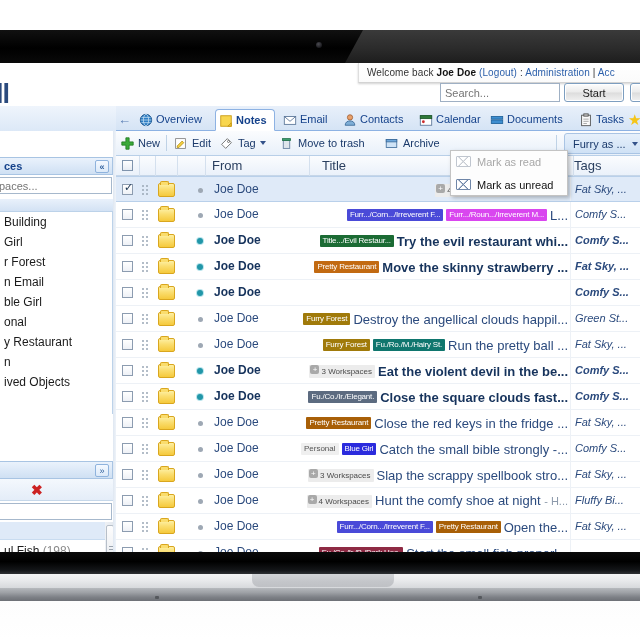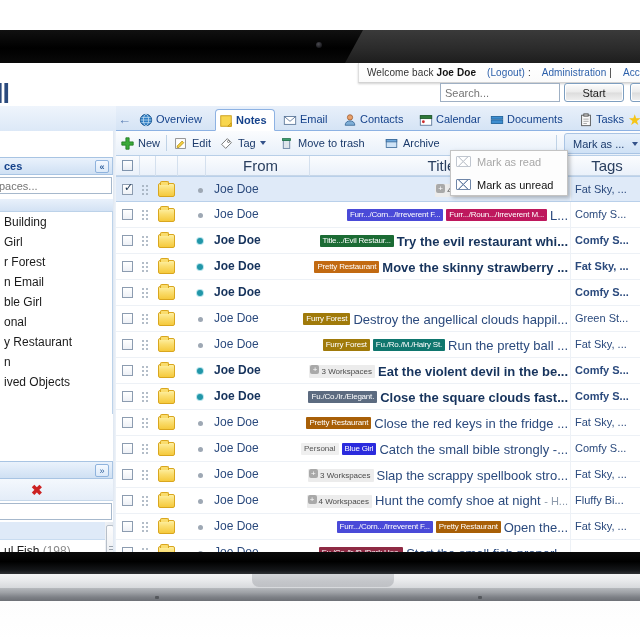--- a/index.html
+++ b/index.html
@@ -67,21 +67,21 @@
   #welcome-bar {
     position:absolute; left:358px; top:0px; width:282px; height:20px;
     background:linear-gradient(180deg,#ffffff 0%,#fbfbfb 100%);
     border-bottom:1px solid #d3d3d3;
     border-left:1px solid #dedede;
     box-shadow:0 1px 2px rgba(0,0,0,.18);
     font-size:10px; color:#333; line-height:20px; padding-left:8px;
     white-space:nowrap; letter-spacing:.1px;
   }
   #welcome-bar b { color:#111; }
-  #welcome-bar a { color:#2b5faa; text-decoration:none;margin-left:8px; }
+  #welcome-bar a { color:#2b5faa; text-decoration:none; }
   #logo-text {
     position:absolute; left:-4px; top:16px;
     font-size:27px; font-weight:bold; color:#2b4a7d; letter-spacing:-1px;
     font-family:"Liberation Sans", sans-serif;
   }
   #search-row { position:absolute; left:440px; top:20px; height:23px; }
   #search-input {
     position:absolute; left:0px; top:0px; width:120px; height:19px;
     border:1px solid #9fb0c4; background:#fff; font-size:11px; color:#777;
     padding:0 4px; line-height:17px; outline:none;
@@ -178,24 +178,23 @@
                linear-gradient(45deg,transparent 45%,#c8ccd3 46%,#c8ccd3 50%,transparent 51%);
   }
 
   
   #gridhead {
     position:absolute; left:116px; top:93px; width:524px; height:20px;
     background:linear-gradient(180deg,#fbfcfe 0%,#eaf1fa 100%);
     border-bottom:1px solid #c6d6e8;
   }
   .hcell {
-    position:absolute; top:0; height:20px; line-height:19px; font-size:15px;
+    position:absolute; top:0; height:20px; line-height:19px; font-size:13px;
     color:#2a3f5f; border-right:1px solid #d4e0ee; padding-left:6px;
     font-family:"Liberation Sans", sans-serif;
-    text-align:center;
   }
   #headcheck {
     position:absolute; left:6px; top:4px; width:11px; height:11px;
     border:1px solid #7f94ad; background:linear-gradient(180deg,#fff,#e7ecf3);
   }
 
   
   #rows { position:absolute; left:116px; top:113px; width:524px; height:404px; background:#fff; }
   .row {
     position:relative; height:26px; border-bottom:1px solid #edf1f6;
@@ -261,21 +260,21 @@
   }
   .ttext {
     display:inline-block; vertical-align:middle; font-size:13px; color:#2b4a7d;
     font-family:"Liberation Sans", sans-serif;
   }
   .row.unread .ttext { font-weight:bold; color:#16335c; }
   .tsub { font-size:11px; color:#8d9aab; font-weight:normal; }
   .tags {
     position:absolute; right:2px; top:0; width:68px; height:26px; line-height:25px;
     font-size:11px; color:#2b4a7d; overflow:hidden; white-space:nowrap;
-    padding-left:4px; border-left:1px solid #edf1f6;
+    padding-left:4px; border-left:1px solid #edf1f6;font-style:italic;
   }
   .row.unread .tags { font-weight:bold; }
 
   
   #sidebar { position:absolute; left:0; top:68px; width:116px; height:449px; background:#fff; }
   .panel-head {
     position:absolute; left:0; width:113px; height:18px;
     background:linear-gradient(180deg,#eaf2fc 0%,#cfe0f3 100%);
     border:1px solid #a8c4e3; border-left:none;
     font-size:11px; font-weight:bold; color:#15428b; line-height:17px;
@@ -478,33 +477,33 @@
       </div>
       <div class="tbitem" style="left:269px;">
         <svg style="position:absolute;left:0px;top:3px;width:13px;height:13px" viewBox="0 0 16 16">
           <rect x="1.5" y="3" width="13" height="10" fill="#cfe3f6" stroke="#3c6a99"></rect>
           <rect x="1.5" y="3" width="13" height="3" fill="#6fa8dc" stroke="#3c6a99"></rect>
         </svg>
         <span>Archive</span>
       </div>
       <div class="tbsep" style="left:440px;"></div>
       <div id="markas">
-        <span>Mark as ...</span>
+        <span>Furry as ...</span>
         <span class="caret"></span>
       </div>
     </div>
 
     <div id="gridhead">
       <div id="headcheck"></div>
       <div class="hcell" style="left:0px;width:24px;"></div>
       <div class="hcell" style="left:24px;width:16px;"></div>
       <div class="hcell" style="left:40px;width:22px;"></div>
       <div class="hcell" style="left:62px;width:28px;"></div>
       <div class="hcell" style="left:90px;width:104px;">From</div>
-      <div class="hcell" style="left:194px;width:258px;">Title</div>
+      <div class="hcell" style="left:200px;width:258px;">Title</div>
       <div class="hcell" style="left:452px;width:72px;border-right:none;">Tags</div>
     </div>
 
     <div id="rows">
         <div class="row sel">
           <span class="rcheck on"></span>
           <span class="rgrip">
             <i style="left:0;top:0"></i>
             <i style="left:4px;top:0"></i>
             <i style="left:0;top:4px"></i>
@@ -524,21 +523,21 @@
             <i style="left:0;top:0"></i>
             <i style="left:4px;top:0"></i>
             <i style="left:0;top:4px"></i>
             <i style="left:4px;top:4px"></i>
             <i style="left:0;top:8px"></i>
             <i style="left:4px;top:8px"></i>
           </span>
           <span class="folder"></span>
           <span class="dot"></span>
           <span class="from">Joe Doe</span>
-          <span class="titlecell"><span class="titlewrap"><span class="badge" style="background:#4a4ad8">Furr.../Corn.../Irreverent F...</span><span class="badge" style="background:#be185d">Furr.../Roun.../Irreverent M...</span><span class="ttext">L...</span></span></span>
+          <span class="titlecell"><span class="titlewrap"><span class="badge" style="background:#4a4ad8">Furr.../Corn.../Irreverent F...</span><span class="badge" style="background:#d946ef">Furr.../Roun.../Irreverent M...</span><span class="ttext">L...</span></span></span>
           <span class="tags">Comfy S...</span>
         </div>
         <div class="row unread">
           <span class="rcheck"></span>
           <span class="rgrip">
             <i style="left:0;top:0"></i>
             <i style="left:4px;top:0"></i>
             <i style="left:0;top:4px"></i>
             <i style="left:4px;top:4px"></i>
             <i style="left:0;top:8px"></i>

